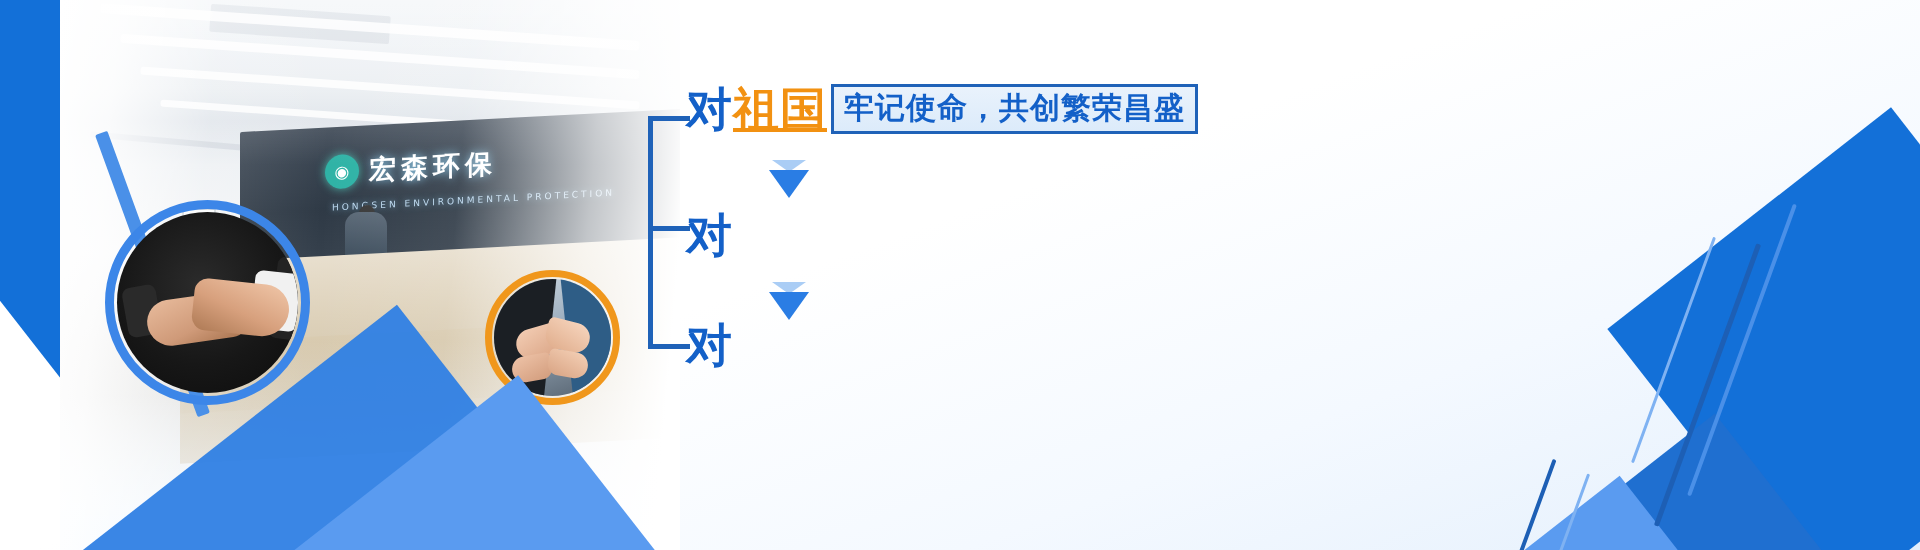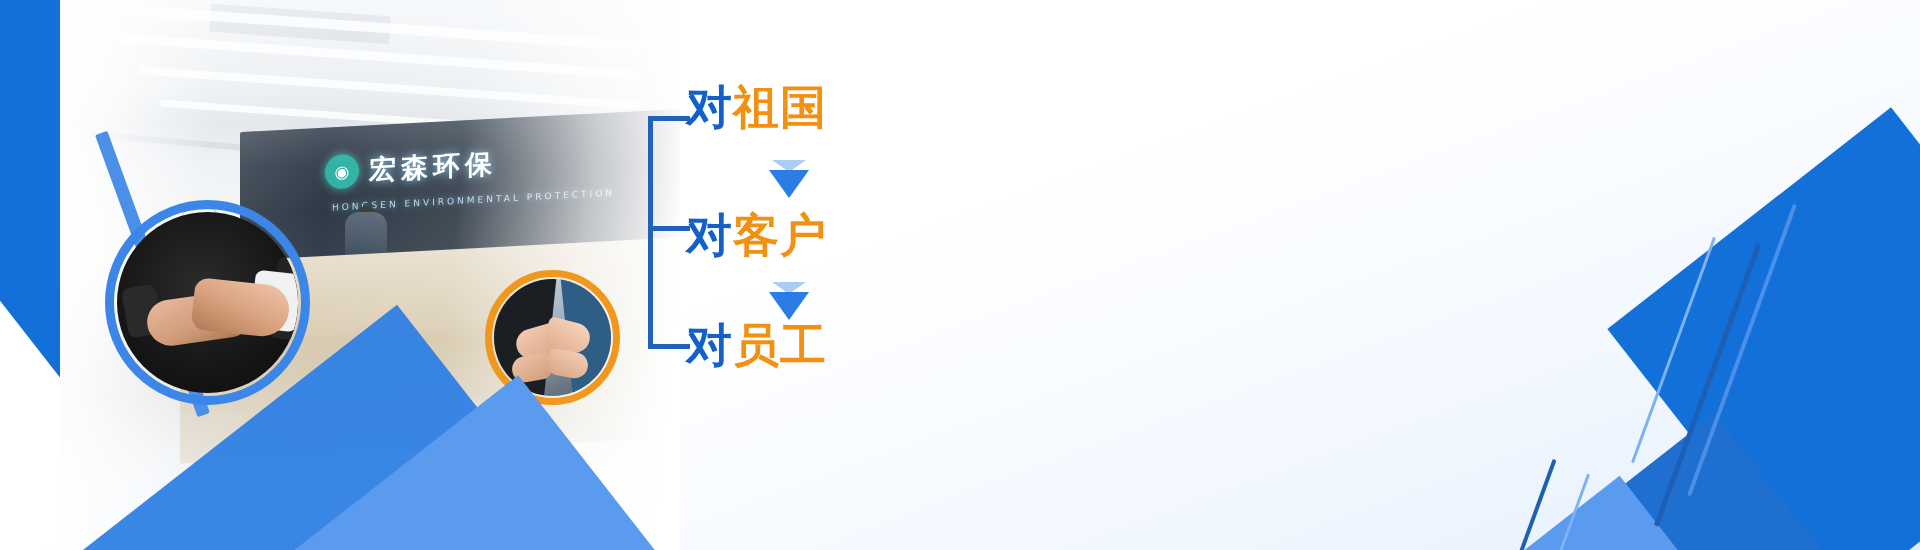--- a/index.html
+++ b/index.html
@@ -259,21 +259,21 @@
   .r1 { top:84px; }
   .r2 { top:212px; }
   .r3 { top:322px; }
 
   .lead {
     font-size:46px; font-weight:bold; line-height:1;
     letter-spacing:1px; white-space:nowrap;
     display:flex; align-items:baseline;
   }
   .lead .blue { color:#1360c8; }
-  .lead .orange { color:#f29111; }
+  .lead .orange { color:#f29111;text-decoration:underline; }
 
   .chip {
     margin-left:4px;
     border:3px solid #1f62b8;
     background:linear-gradient(180deg,#e9f2fc 0%,#dcebfa 100%);
     color:#1360c8;
     font-size:30px; font-weight:bold;
     letter-spacing:1px;
     padding:6px 10px 8px 10px;
     white-space:nowrap;
@@ -378,33 +378,32 @@
     <div class="tree-h th3"></div>
   </div>
 
   <div class="rows">
 
     <div class="row r1">
       <div class="lead">
         <span class="blue">对</span>
         <span class="orange">祖国</span>
       </div>
+      <div class="chip">牢记使命，共创繁荣昌盛</div>
     </div>
 
     <div class="row r2">
       <div class="lead">
         <span class="blue">对</span>
-        <span class="orange">客户</span>
       </div>
     </div>
 
     <div class="row r3">
       <div class="lead">
         <span class="blue">对</span>
-        <span class="orange">员工</span>
       </div>
     </div>
   </div>
 
   <div class="arrow a1">
     <div class="arr-top"></div>
     <div class="arr-bot"></div>
   </div>
   <div class="arrow a2">
     <div class="arr-top"></div>

